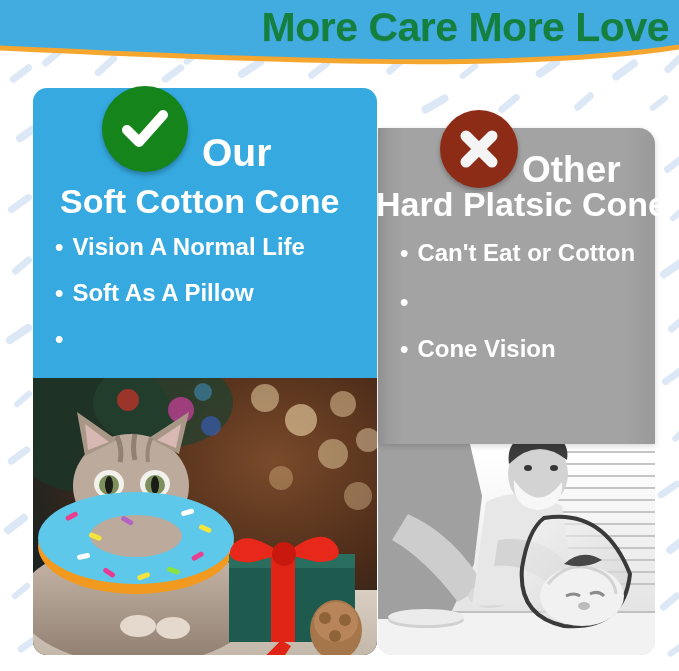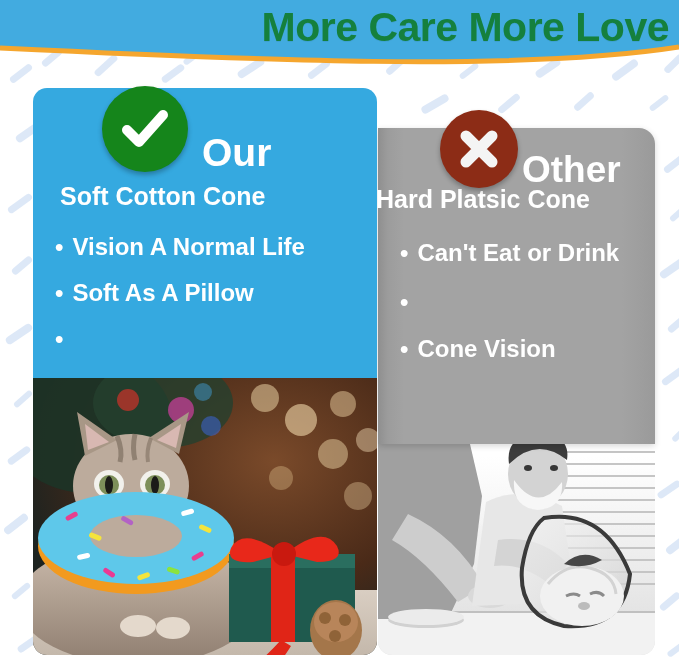--- a/index.html
+++ b/index.html
@@ -56,21 +56,21 @@
 
   .badge svg{display:block;}
 
   .head-text{
     font-size:39px;font-weight:bold;color:#ffffff;
     margin-left:14px;line-height:1;white-space:nowrap;
   }
   .head-other .head-text{margin-left:4px;font-size:37px;margin-top:16px;}
 
   .subhead{
-    position:absolute;font-size:25px;font-weight:bold;color:#ffffff;
+    position:absolute;font-size:34px;font-weight:bold;color:#ffffff;
     white-space:nowrap;z-index:6;
   }
   .subhead-our{left:60px;top:182px;}
   .subhead-other{left:376px;top:185px;}
 
   .bullets{position:absolute;z-index:6;}
   .bullets-our{left:55px;top:234px;width:320px;}
   .bullets-other{left:400px;top:240px;width:250px;}
 
   .bullet{
@@ -198,21 +198,21 @@
         <span class="dot">•</span>
         <span class="btext">Soft As A Pillow</span>
       </div>
       <div class="bullet">
         <span class="dot">•</span>
       </div>
     </div>
   <div class="bullets bullets-other" id="bullets-other">
       <div class="bullet">
         <span class="dot">•</span>
-        <span class="btext">Can't Eat or Drink</span>
+        <span class="btext">Can't Eat or Cotton</span>
       </div>
       <div class="bullet">
         <span class="dot">•</span>
       </div>
       <div class="bullet">
         <span class="dot">•</span>
         <span class="btext">Cone Vision</span>
       </div>
     </div>
 

